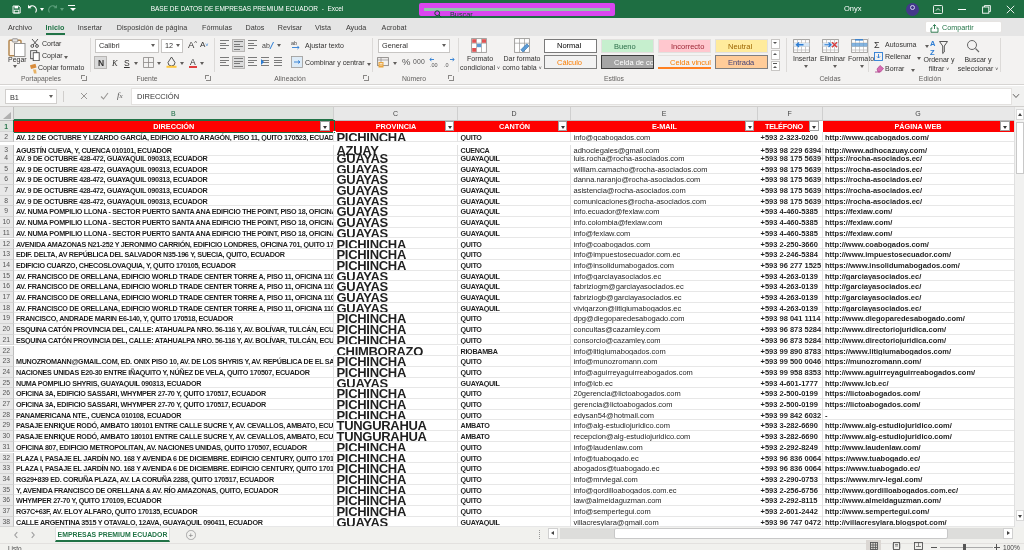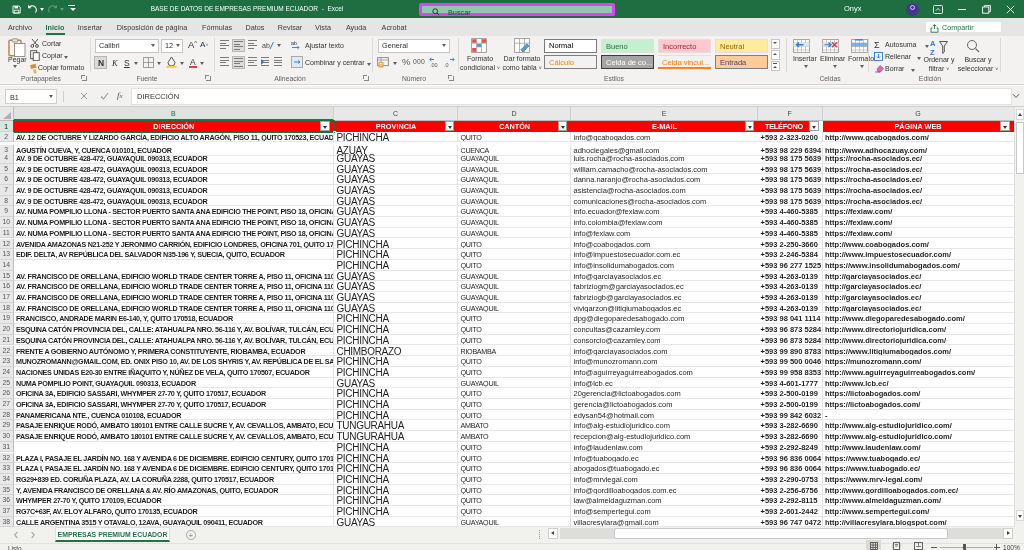--- a/index.html
+++ b/index.html
@@ -13,34 +13,34 @@
 .mtab{position:absolute;top:0;height:18px;line-height:19px;font-size:7.2px;color:#3b3a39;transform:translateX(-50%);white-space:nowrap}
 
 #ribbon{position:absolute;left:0;top:36px;width:1024px;height:49px;background:#f3f2f1;border-bottom:1px solid #d6d4d2}
 .gsep{position:absolute;top:2px;height:34px;width:1px;background:#dcdad8}
 .glabel{position:absolute;top:38.5px;font-size:6.8px;color:#605e5c;text-align:center;width:80px;margin-left:-40px}
 .glaunch{position:absolute;top:39.5px;width:5px;height:5px;border-right:1px solid #8a8886;border-bottom:1px solid #8a8886;font-size:0}
 .glaunch:after{content:"";position:absolute;right:1px;bottom:1px;width:3px;height:3px;border-left:1px solid #8a8886;border-top:1px solid #8a8886}
 .rtxt{position:absolute;font-size:7px;color:#323130;white-space:nowrap}
 .combo{position:absolute;background:#fff;border:1px solid #c8c6c4;font-size:7.3px;color:#323130;line-height:12px;padding-left:3px}
 .carr{position:absolute;width:0;height:0;border-left:2.6px solid transparent;border-right:2.6px solid transparent;border-top:3.2px solid #605e5c}
-.chip{position:absolute;width:53px;height:14px;font-size:7.5px;line-height:14.5px;padding-left:4px;white-space:nowrap;overflow:hidden}
+.chip{position:absolute;width:53px;height:14px;font-size:7.5px;line-height:14.5px;padding-left:12px;white-space:nowrap;overflow:hidden}
 
 #fbar{position:absolute;left:0;top:86px;width:1024px;height:21px;background:#f1f1f0;border-bottom:1px solid #d0cecc}
 
 #grid{position:absolute;left:0;top:107px;width:1013.5px;height:420px;background:#fff;overflow:hidden}
 #chead{position:absolute;left:0;top:0;width:1013.5px;height:13.5px;background:#e8e8e8;border-bottom:1px solid #bdbdbd}
 .chd{position:absolute;top:0;height:13px;line-height:14px;font-size:7px;color:#444;text-align:center;border-right:1px solid #cfcfcf}
 .drow{position:absolute;left:0;width:1013.5px}
 .gn{position:absolute;left:0;top:0;width:13.5px;height:100%;background:#e8e8e8;border-right:1px solid #bdbdbd;border-bottom:1px solid #d4d4d4;font-size:6.8px;color:#555;text-align:center;line-height:10.5px}
 .cell{position:absolute;top:0;height:100%;font-size:7.5px;line-height:11.5px;color:#1f1f1f;white-space:nowrap;overflow:hidden;border-bottom:1px solid #e7e7e7;padding-left:2.5px}
 .bb{border-right:1px solid #e2e2e2}
 .cb{left:13.5px;width:320.5px;font-weight:700;font-size:7.2px;letter-spacing:-0.3px}
-.cc{left:334px;width:124px;font-weight:400;font-size:10px;letter-spacing:-0.3px}
-.cd{left:458px;width:113px;font-weight:400;font-size:7.2px;letter-spacing:-0.3px}
+.cc{left:334px;width:124px;font-weight:700;font-size:13px;letter-spacing:-0.3px}
+.cd{left:458px;width:113px;font-weight:700;font-size:7.2px;letter-spacing:-0.3px}
 .ce{left:571px;width:187px}
 .cf{left:758px;width:64.5px;font-weight:700}
 .cg{left:822.5px;width:191px;font-weight:700}
 
 #hrow{position:absolute;left:0;top:13.5px;width:1013.5px;height:11px}
 .hcell{position:absolute;top:0;height:11px;background:#fe0000;color:#fff;font-weight:700;font-size:7.3px;line-height:11.5px;text-align:center}
 .fbtn{position:absolute;top:0.8px;width:9.5px;height:9.5px;background:#fff;border:1px solid #a0a0a0}
 .fbtn:after{content:"";position:absolute;left:2px;top:3.4px;width:0;height:0;border-left:2.6px solid transparent;border-right:2.6px solid transparent;border-top:3.2px solid #333}
 
 #vsb{position:absolute;left:1013.5px;top:107px;width:10.5px;height:420px;background:#f1f1f0;border-left:1px solid #e0e0e0}
@@ -61,21 +61,21 @@
       </svg>
   <div class="abs" style="left:40px;top:7.5px;width:0;height:0;border-left:2.5px solid transparent;border-right:2.5px solid transparent;border-top:3px solid #fff"></div>
   <svg class="abs" style="left:47px;top:4px;opacity:.45" width="11" height="10" viewBox="0 0 11 10">
         <path d="M2.5 8.5A4.1 4.1 0 1 1 9 3.4" fill="none" stroke="#9fd3b8" stroke-width="1.1"></path>
         <path d="M10 0.8v3.4H6.6z" fill="#9fd3b8"></path>
       </svg>
   <div class="abs" style="left:60px;top:7.5px;width:0;height:0;border-left:2.5px solid transparent;border-right:2.5px solid transparent;border-top:3px solid #9fd3b8;opacity:.5"></div>
   <div class="abs" style="left:68px;top:5px;width:7px;height:1.2px;background:#fff"></div>
   <div class="abs" style="left:69.5px;top:8px;width:0;height:0;border-left:3px solid transparent;border-right:3px solid transparent;border-top:3.5px solid #fff"></div>
   <div class="t" style="left:77px;width:340px;text-align:center;font-size:6.5px">BASE DE DATOS DE EMPRESAS PREMIUM ECUADOR&nbsp; - &nbsp;Excel</div>
-  <div class="abs" style="left:419px;top:2.5px;width:196px;height:13px;background:#8fc8ab;border:3px solid #d946ef;border-radius:2px">
+  <div class="abs" style="left:419px;top:2.5px;width:196px;height:13px;background:#8fc8ab;border:5px solid #d946ef;border-radius:2px">
     <svg class="abs" style="left:10px;top:2.5px" width="8" height="8" viewBox="0 0 8 8">
           <circle cx="3.2" cy="3.2" r="2.4" fill="none" stroke="#0e4e2c" stroke-width="1"></circle>
           <path d="M5 5L7.2 7.2" stroke="#0e4e2c" stroke-width="1"></path>
         </svg>
     <div class="abs" style="left:26px;top:2px;font-size:7.3px;color:#0e4e2c">Buscar</div>
   </div>
   <div class="t" style="left:844px">Onyx</div>
   <div class="abs" style="left:906px;top:2.5px;width:13px;height:13px;border-radius:50%;background:#43398a"></div>
   <div class="abs" style="left:909.5px;top:5px;width:5px;height:5px;border-radius:50%;border:1.4px solid #cfd0ee"></div>
   <svg class="abs" style="left:933px;top:4.5px" width="10" height="9" viewBox="0 0 10 9">
@@ -500,20 +500,21 @@
 <div class="gn">13</div>
 <div class="cell cb bb">EDIF. DELTA, AV REPÚBLICA DEL SALVADOR N35-196 Y, SUECIA, QUITO, ECUADOR</div>
 <div class="cell cc bb">PICHINCHA</div>
 <div class="cell cd bb">QUITO</div>
 <div class="cell ce">info@impuestosecuador.com.ec</div>
 <div class="cell cf bb">+593 2-246-5384</div>
 <div class="cell cg">http://www.impuestosecuador.com/</div>
 </div>
 <div class="drow" style="top:152.90px;height:10.70px">
 <div class="gn">14</div>
+<div class="cell cb bb">EDIFICIO CUARZO, CHECOSLOVAQUIA, Y, QUITO 170105, ECUADOR</div>
 <div class="cell cc bb">PICHINCHA</div>
 <div class="cell cd bb">QUITO</div>
 <div class="cell ce">info@insolidumabogados.com</div>
 <div class="cell cf bb">+593 96 277 1525</div>
 <div class="cell cg">https://www.insolidumabogados.com/</div>
 </div>
 <div class="drow" style="top:163.60px;height:10.70px">
 <div class="gn">15</div>
 <div class="cell cb bb">AV. FRANCISCO DE ORELLANA, EDIFICIO WORLD TRADE CENTER TORRE A, PISO 11, OFICINA 1101, GUAYAQUIL, ECUADOR</div>
 <div class="cell cc bb">GUAYAS</div>
@@ -571,24 +572,23 @@
 <div class="gn">21</div>
 <div class="cell cb bb">ESQUINA CATÓN PROVINCIA DEL, CALLE: ATAHUALPA NRO. 56-116 Y, AV. BOLÍVAR, TULCÁN, ECUADOR</div>
 <div class="cell cc bb">PICHINCHA</div>
 <div class="cell cd bb">QUITO</div>
 <div class="cell ce">consorcio@cazamley.com</div>
 <div class="cell cf bb">+593 96 873 5284</div>
 <div class="cell cg">http://www.directoriojuridica.com/</div>
 </div>
 <div class="drow" style="top:238.50px;height:10.70px">
 <div class="gn">22</div>
-<div class="cell cb bb">FRENTE A GOBIERNO AUTÓNOMO Y, PRIMERA CONSTITUYENTE, RIOBAMBA, ECUADOR</div>
 <div class="cell cc bb">CHIMBORAZO</div>
 <div class="cell cd bb">RIOBAMBA</div>
-<div class="cell ce">info@garciayasociados.com</div>
+<div class="cell ce">info@litigiumabogados.com</div>
 <div class="cell cf bb">+593 99 890 8783</div>
 <div class="cell cg">https://www.litigiumabogados.com/</div>
 </div>
 <div class="drow" style="top:249.20px;height:10.70px">
 <div class="gn">23</div>
 <div class="cell cb bb">MUNOZROMANN@GMAIL.COM, ED. ONIX PISO 10, AV. DE LOS SHYRIS Y, AV. REPÚBLICA DE EL SALVADOR, QUITO, ECUADOR</div>
 <div class="cell cc bb">PICHINCHA</div>
 <div class="cell cd bb">QUITO</div>
 <div class="cell ce">info@munozromann.com</div>
 <div class="cell cf bb">+593 99 500 0046</div>
@@ -598,21 +598,21 @@
 <div class="gn">24</div>
 <div class="cell cb bb">NACIONES UNIDAS E20-30 ENTRE IÑAQUITO Y, NÚÑEZ DE VELA, QUITO 170507, ECUADOR</div>
 <div class="cell cc bb">PICHINCHA</div>
 <div class="cell cd bb">QUITO</div>
 <div class="cell ce">info@aguirreyaguirreabogados.com</div>
 <div class="cell cf bb">+593 99 958 8353</div>
 <div class="cell cg">http://www.aguirreyaguirreabogados.com/</div>
 </div>
 <div class="drow" style="top:270.60px;height:10.70px">
 <div class="gn">25</div>
-<div class="cell cb bb">NUMA POMPILIO POINT, GUAYAQUIL 090313, ECUADOR</div>
+<div class="cell cb bb">NUMA POMPILIO SHYRIS, GUAYAQUIL 090313, ECUADOR</div>
 <div class="cell cc bb">GUAYAS</div>
 <div class="cell cd bb">GUAYAQUIL</div>
 <div class="cell ce">info@lcb.ec</div>
 <div class="cell cf bb">+593 4-601-1777</div>
 <div class="cell cg">http://www.lcb.ec/</div>
 </div>
 <div class="drow" style="top:281.30px;height:10.70px">
 <div class="gn">26</div>
 <div class="cell cb bb">OFICINA 3A, EDIFICIO SASSARI, WHYMPER 27-70 Y, QUITO 170517, ECUADOR</div>
 <div class="cell cc bb">PICHINCHA</div>
@@ -652,20 +652,21 @@
 <div class="gn">30</div>
 <div class="cell cb bb">PASAJE ENRIQUE RODÓ, AMBATO 180101 ENTRE CALLE SUCRE Y, AV. CEVALLOS, AMBATO, ECUADOR</div>
 <div class="cell cc bb">TUNGURAHUA</div>
 <div class="cell cd bb">AMBATO</div>
 <div class="cell ce">recepcion@alg-estudiojuridico.com</div>
 <div class="cell cf bb">+593 3-282-6690</div>
 <div class="cell cg">http://www.alg-estudiojuridico.com/</div>
 </div>
 <div class="drow" style="top:334.80px;height:10.70px">
 <div class="gn">31</div>
+<div class="cell cb bb">OFICINA 807, EDIFICIO METROPOLITAN, AV. NACIONES UNIDAS, QUITO 170507, ECUADOR</div>
 <div class="cell cc bb">PICHINCHA</div>
 <div class="cell cd bb">QUITO</div>
 <div class="cell ce">info@laudenlaw.com</div>
 <div class="cell cf bb">+593 2-292-8249</div>
 <div class="cell cg">http://www.laudenlaw.com/</div>
 </div>
 <div class="drow" style="top:345.50px;height:10.70px">
 <div class="gn">32</div>
 <div class="cell cb bb">PLAZA I, PASAJE EL JARDÍN NO. 168 Y AVENIDA 6 DE DICIEMBRE. EDIFICIO CENTURY, QUITO 170122, ECUADOR</div>
 <div class="cell cc bb">PICHINCHA</div>

